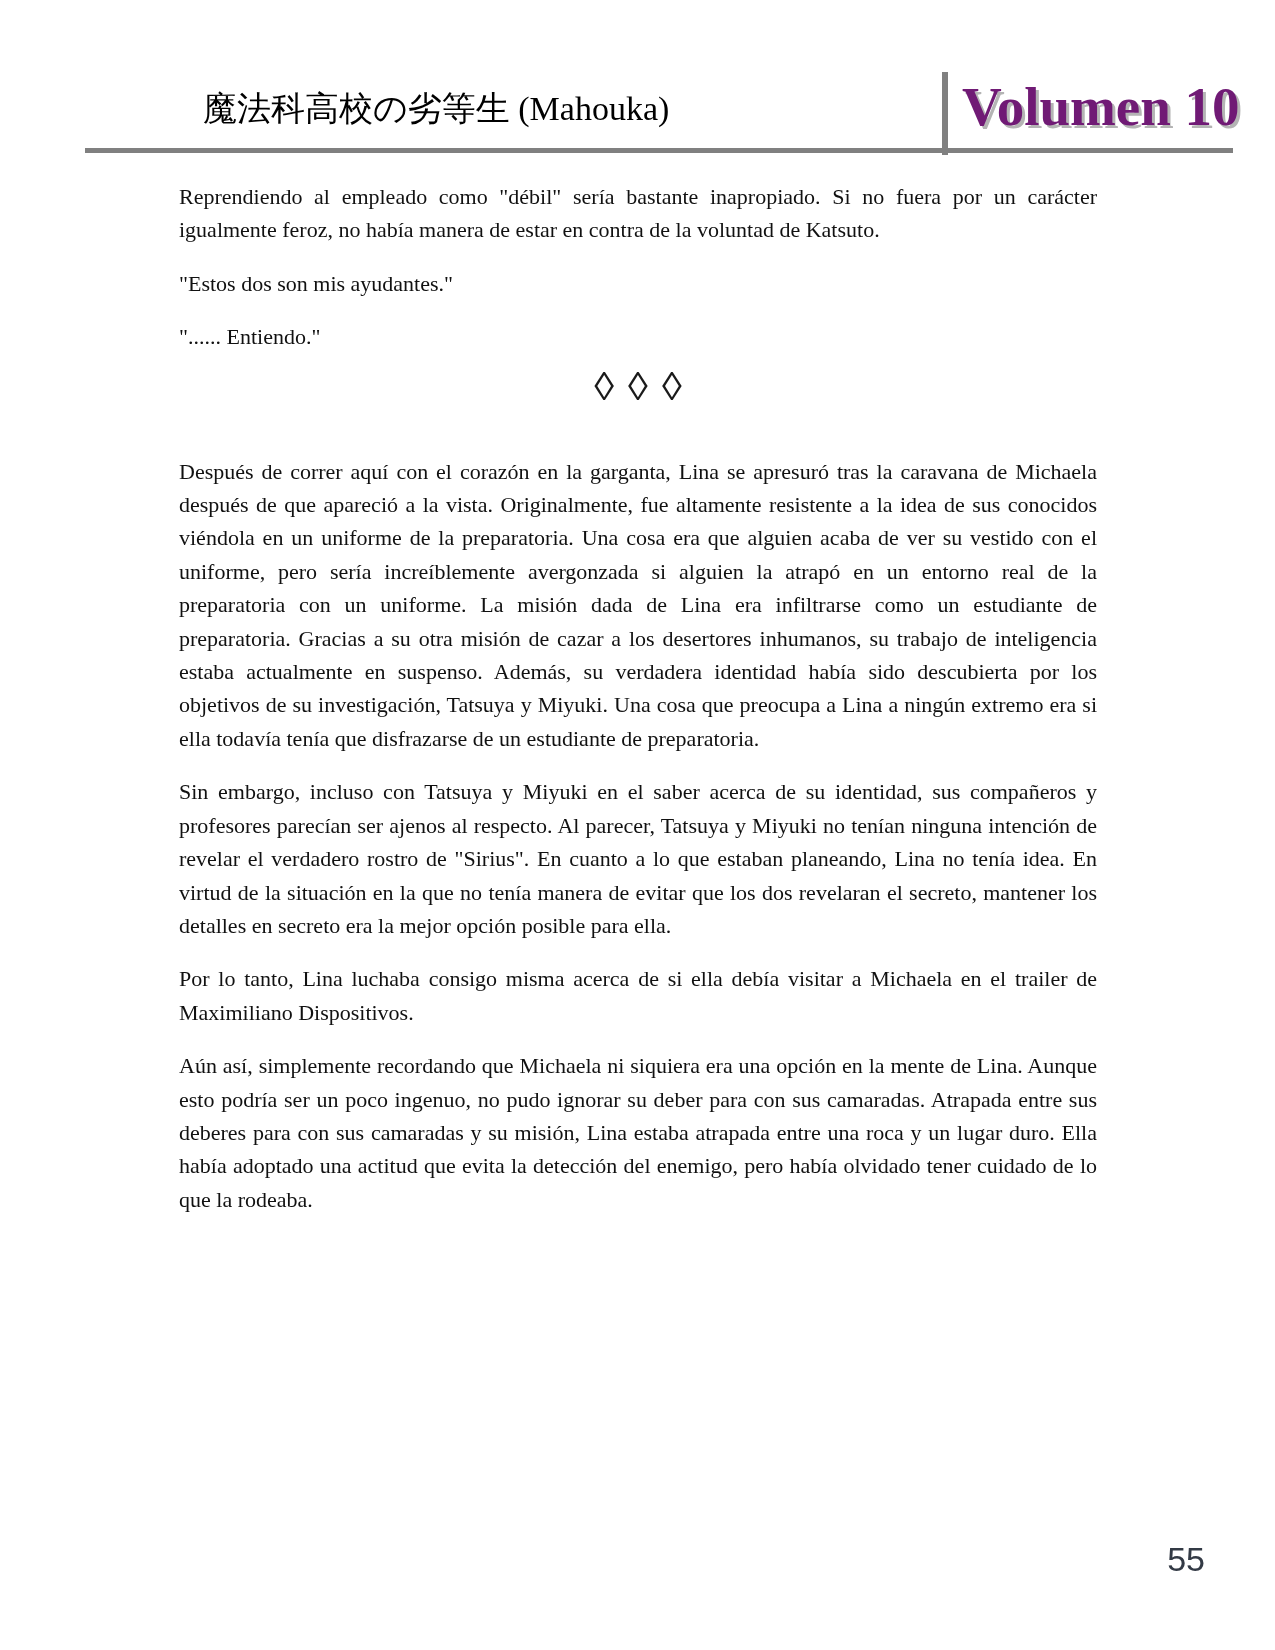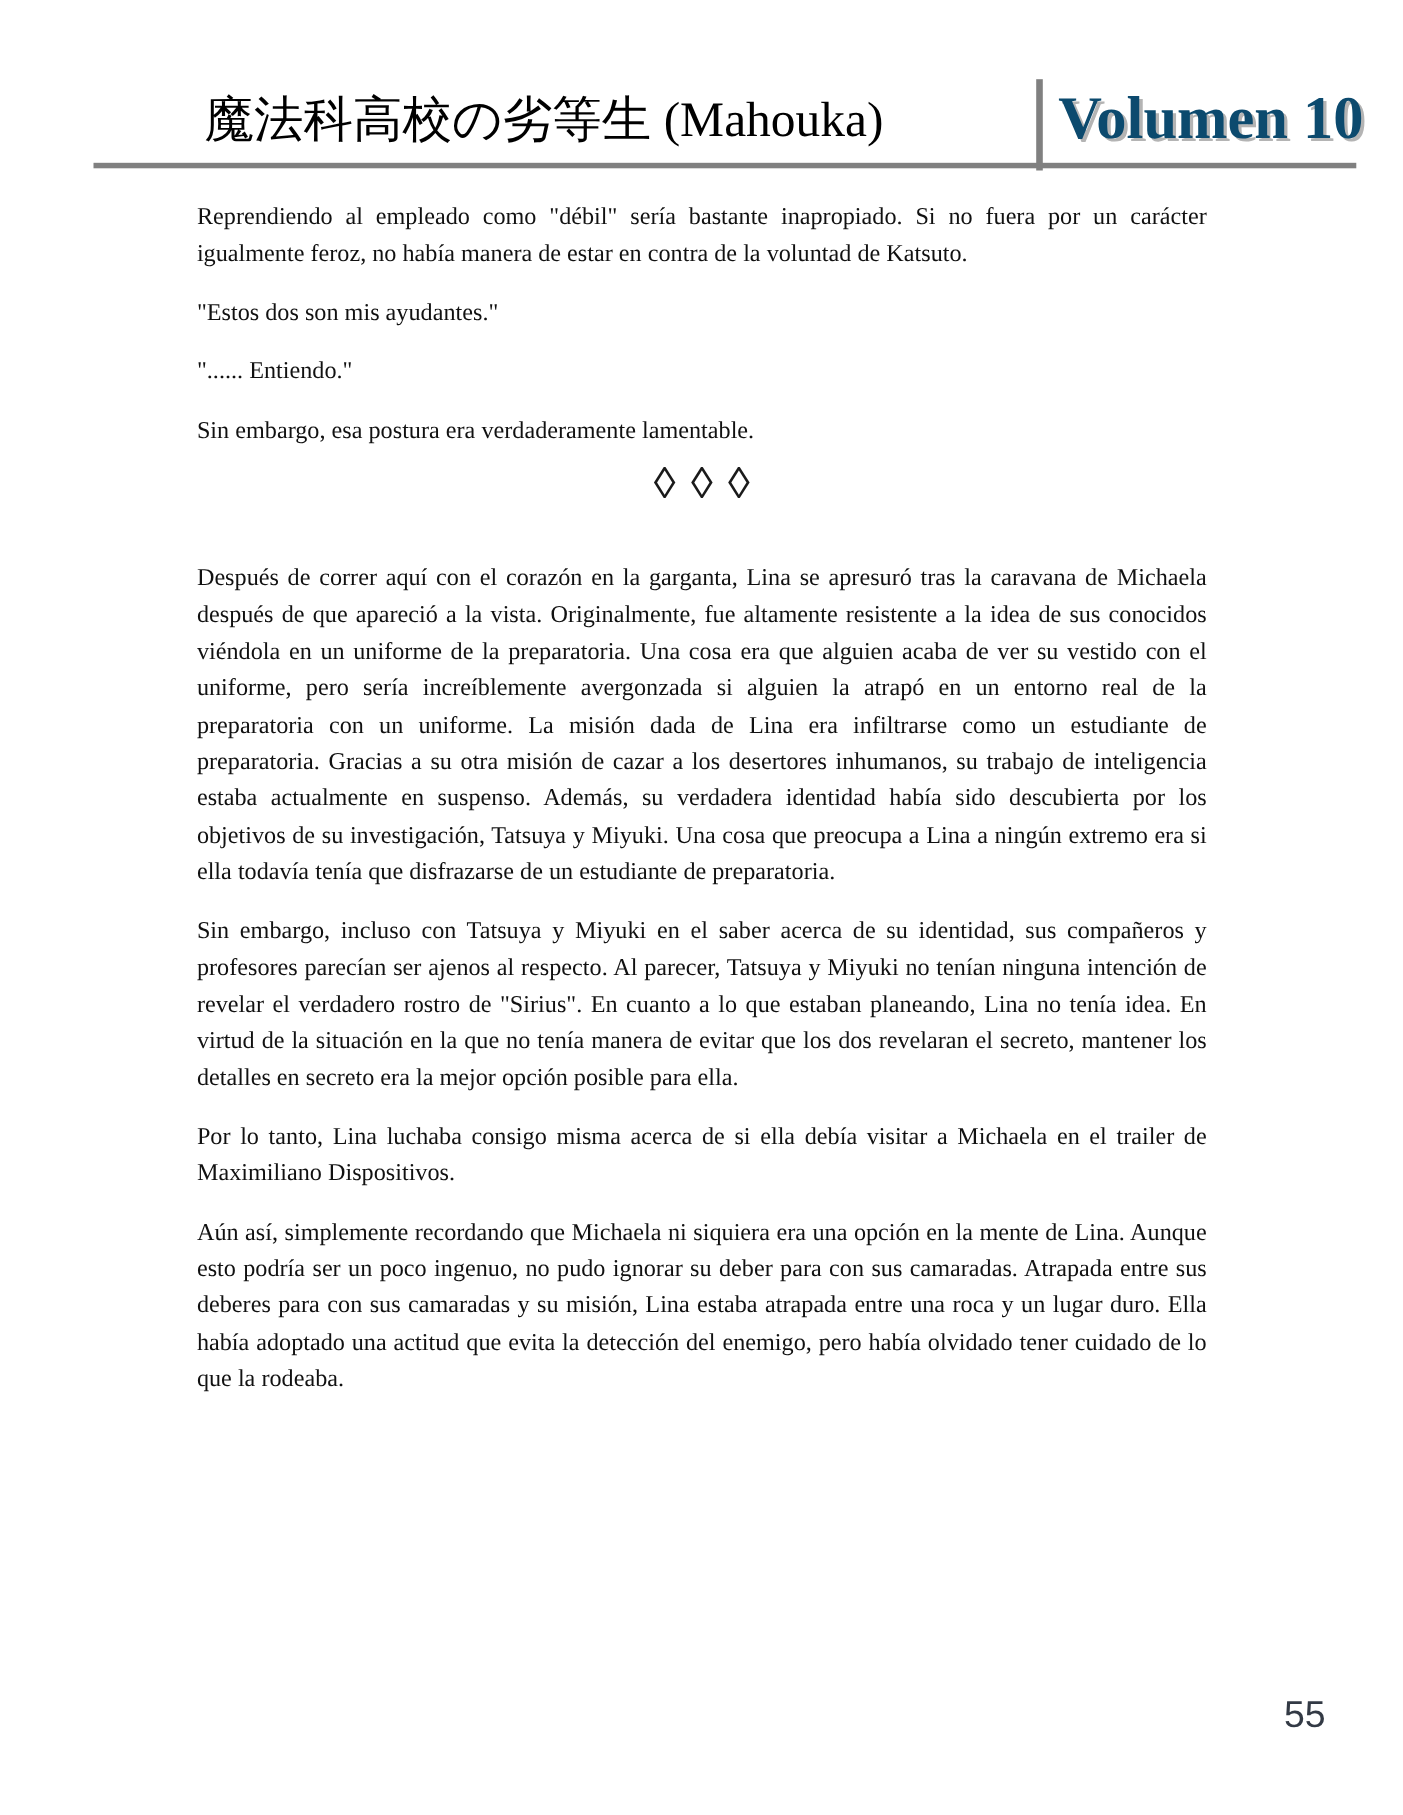--- a/index.html
+++ b/index.html
@@ -9,43 +9,43 @@
     height: 1650px;
     background: #ffffff;
     font-family: "Liberation Serif", "DejaVu Serif", serif;
     color: #111111;
     overflow: hidden;
   }
 
   
   .title-jp {
     position: absolute;
-    left: 186px;
+    left: 203px;
     top: 84px;
-    font-size: 45px;
+    font-size: 34px;
     line-height: 50px;
     color: #000000;
     white-space: nowrap;
   }
   .vbar {
     position: absolute;
     left: 942px;
     top: 72px;
     width: 6px;
     height: 83px;
     background: #808080;
   }
   .volume {
     position: absolute;
     left: 962px;
     top: 78px;
     font-size: 55px;
     line-height: 58px;
     font-weight: bold;
-    color: #0c4a6e;
+    color: #701a75;
     text-shadow: 3px 3px 0 #b4b4b4;
     white-space: nowrap;
   }
   .rule {
     position: absolute;
     left: 85px;
     top: 148px;
     width: 1148px;
     height: 5px;
     background: #808080;
@@ -93,21 +93,20 @@
     <div class="title-jp">魔法科高校の劣等生 (Mahouka)</div>
     <div class="vbar"></div>
     <div class="volume">Volumen 10</div>
     <div class="rule"></div>
   </header>
 
   <main class="content">
     <p>Reprendiendo al empleado como "débil" sería bastante inapropiado. Si no fuera por un carácter igualmente feroz, no había manera de estar en contra de la voluntad de Katsuto.</p>
     <p>"Estos dos son mis ayudantes."</p>
     <p>"...... Entiendo."</p>
-    <p>Sin embargo, esa postura era verdaderamente lamentable.</p>
     <div class="separator">◊ ◊ ◊</div>
     <p>Después de correr aquí con el corazón en la garganta, Lina se apresuró tras la caravana de Michaela después de que apareció a la vista. Originalmente, fue altamente resistente a la idea de sus conocidos viéndola en un uniforme de la preparatoria. Una cosa era que alguien acaba de ver su vestido con el uniforme, pero sería increíblemente avergonzada si alguien la atrapó en un entorno real de la preparatoria con un uniforme. La misión dada de Lina era infiltrarse como un estudiante de preparatoria. Gracias a su otra misión de cazar a los desertores inhumanos, su trabajo de inteligencia estaba actualmente en suspenso. Además, su verdadera identidad había sido descubierta por los objetivos de su investigación, Tatsuya y Miyuki. Una cosa que preocupa a Lina a ningún extremo era si ella todavía tenía que disfrazarse de un estudiante de preparatoria.</p>
     <p>Sin embargo, incluso con Tatsuya y Miyuki en el saber acerca de su identidad, sus compañeros y profesores parecían ser ajenos al respecto. Al parecer, Tatsuya y Miyuki no tenían ninguna intención de revelar el verdadero rostro de "Sirius". En cuanto a lo que estaban planeando, Lina no tenía idea. En virtud de la situación en la que no tenía manera de evitar que los dos revelaran el secreto, mantener los detalles en secreto era la mejor opción posible para ella.</p>
     <p>Por lo tanto, Lina luchaba consigo misma acerca de si ella debía visitar a Michaela en el trailer de Maximiliano Dispositivos.</p>
     <p>Aún así, simplemente recordando que Michaela ni siquiera era una opción en la mente de Lina. Aunque esto podría ser un poco ingenuo, no pudo ignorar su deber para con sus camaradas. Atrapada entre sus deberes para con sus camaradas y su misión, Lina estaba atrapada entre una roca y un lugar duro. Ella había adoptado una actitud que evita la detección del enemigo, pero había olvidado tener cuidado de lo que la rodeaba.</p>
   </main>
 
   <div class="page-number">55</div>
 
 </div>

